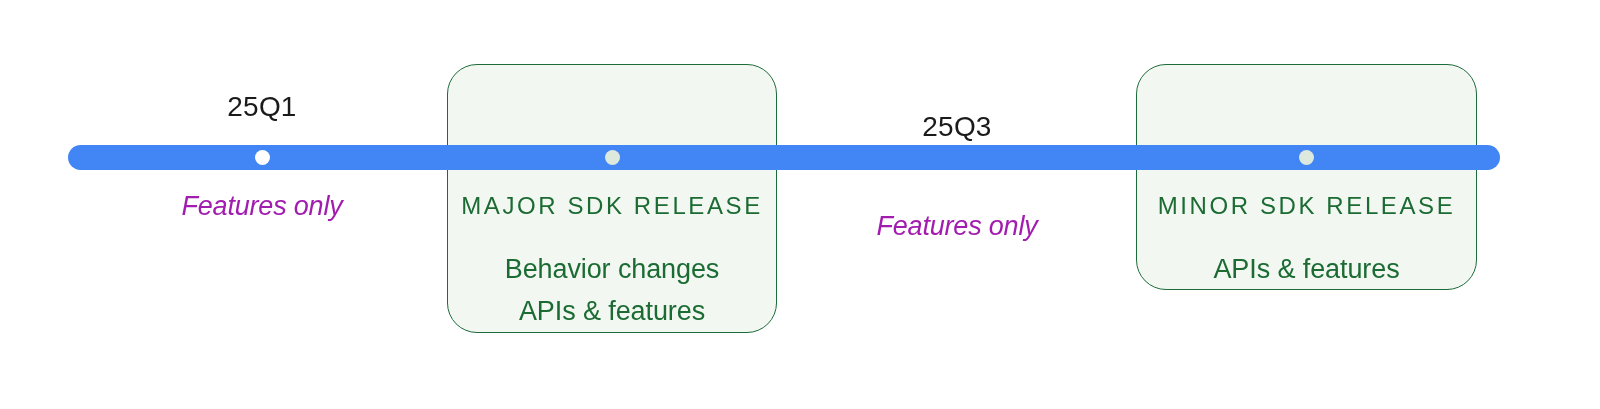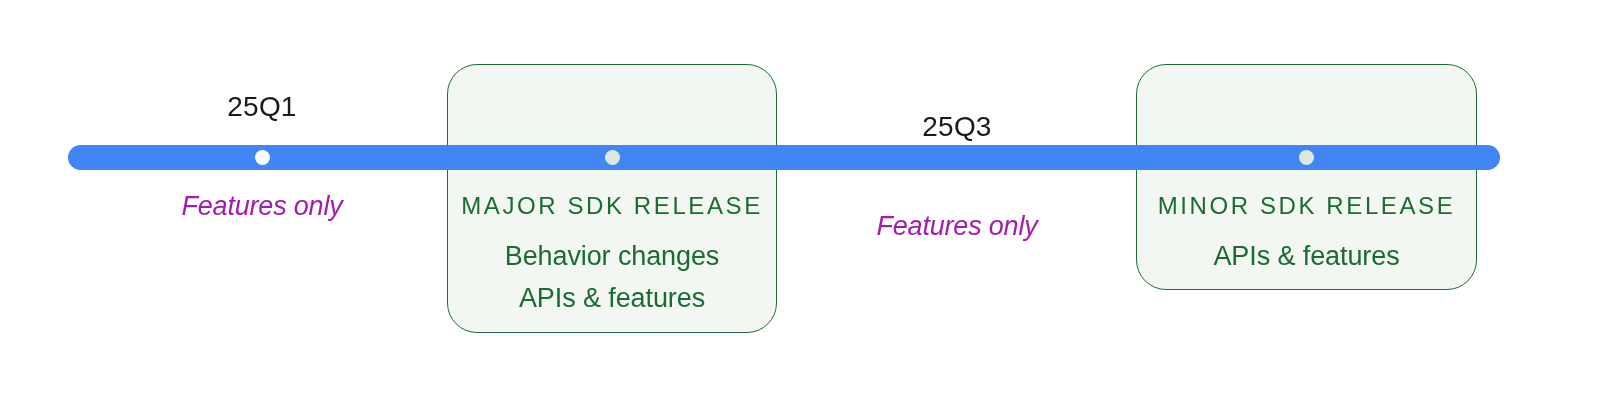--- a/index.html
+++ b/index.html
@@ -122,21 +122,21 @@
   }
 
   .release-line {
     font-size: 27px;
     font-weight: 400;
     color: #1B6B33;
     line-height: 42px;
     letter-spacing: -0.1px;
     white-space: nowrap;
   }
-  .release-line.first { margin-top: 11px; }
+  .release-line.first { margin-top: 24px; }
 </style>
 </head>
 <body>
 
 <div id="timeline-root">
 
   <div class="card card-q2"></div>
   <div class="card card-q4"></div>
 
   <div class="rail"></div>

